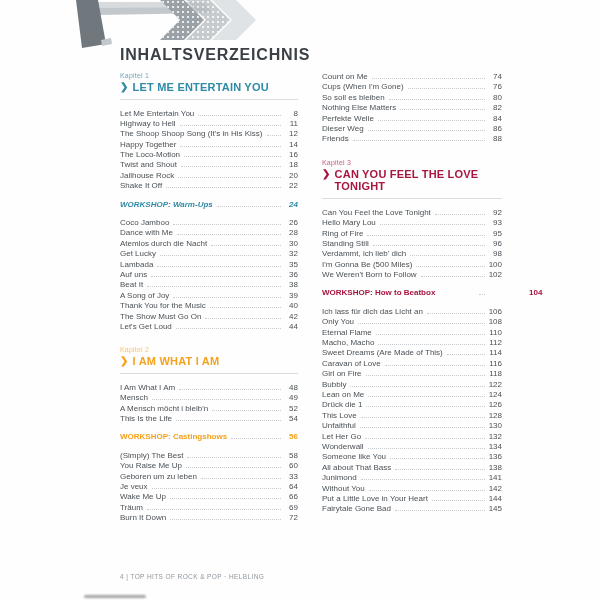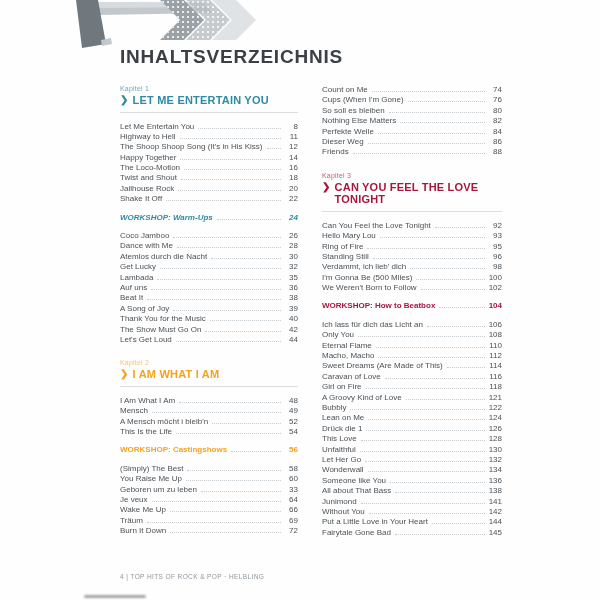--- a/index.html
+++ b/index.html
@@ -1,20 +1,20 @@
 <!DOCTYPE html>
 <html><head>
 <meta charset="utf-8">
 <style>
   html,body{margin:0;padding:0}
   body{width:600px;height:600px;background:#ffffff;font-family:"Liberation Sans",sans-serif;position:relative;overflow:hidden}
   .page{position:absolute;inset:0;background:#fefefe}
   .deco{position:absolute;left:76px;top:0}
-  .title{position:absolute;left:120px;top:46px;font-size:19px;font-weight:bold;color:#3b4046;letter-spacing:.8px}
-  .col{position:absolute;top:85px}
+  .title{position:absolute;left:120px;top:46px;font-size:16px;font-weight:bold;color:#3b4046;letter-spacing:.8px}
+  .col{position:absolute;top:72px}
   .col-left{left:120px;width:178px}
   .col-right{left:322px;width:180px}
   .chapter-head{margin-bottom:9px}
   .chapter-head.not-first{margin-top:14px}
   .kapitel{font-size:7px;letter-spacing:.2px;margin-bottom:2px}
   .chap-title{display:flex;align-items:flex-start;font-weight:bold;font-size:11px;letter-spacing:.2px;line-height:12.5px}
   .chev{margin-right:4px;font-size:10px}
   .head-rule{border-bottom:1px solid #dadee1;margin-top:5px}
   .songs{margin:0}
   .row{display:flex;align-items:baseline;height:10.4px;line-height:10.4px;font-size:8px;color:#4b5156}
@@ -317,21 +317,21 @@
           <span class="t">I'm Gonna Be (500 Miles)</span>
           <span class="leader"></span>
           <span class="pg">100</span>
         </div>
         <div class="row">
           <span class="t">We Weren't Born to Follow</span>
           <span class="leader"></span>
           <span class="pg">102</span>
         </div>
       </div>
-      <div class="row workshop" style="color: rgb(168, 22, 63);">
+      <div class="row workshop" style="color: rgb(168, 22, 63); gap: 40px;">
         <span class="t">WORKSHOP: How to Beatbox</span>
         <span class="leader"></span>
         <span class="pg">104</span>
       </div>
       <div class="songs">
         <div class="row">
           <span class="t">Ich lass für dich das Licht an</span>
           <span class="leader"></span>
           <span class="pg">106</span>
         </div>
@@ -359,25 +359,20 @@
           <span class="t">Caravan of Love</span>
           <span class="leader"></span>
           <span class="pg">116</span>
         </div>
         <div class="row">
           <span class="t">Girl on Fire</span>
           <span class="leader"></span>
           <span class="pg">118</span>
         </div>
         <div class="row">
-          <span class="t">A Groovy Kind of Love</span>
-          <span class="leader"></span>
-          <span class="pg">121</span>
-        </div>
-        <div class="row">
           <span class="t">Bubbly</span>
           <span class="leader"></span>
           <span class="pg">122</span>
         </div>
         <div class="row">
           <span class="t">Lean on Me</span>
           <span class="leader"></span>
           <span class="pg">124</span>
         </div>
         <div class="row">

